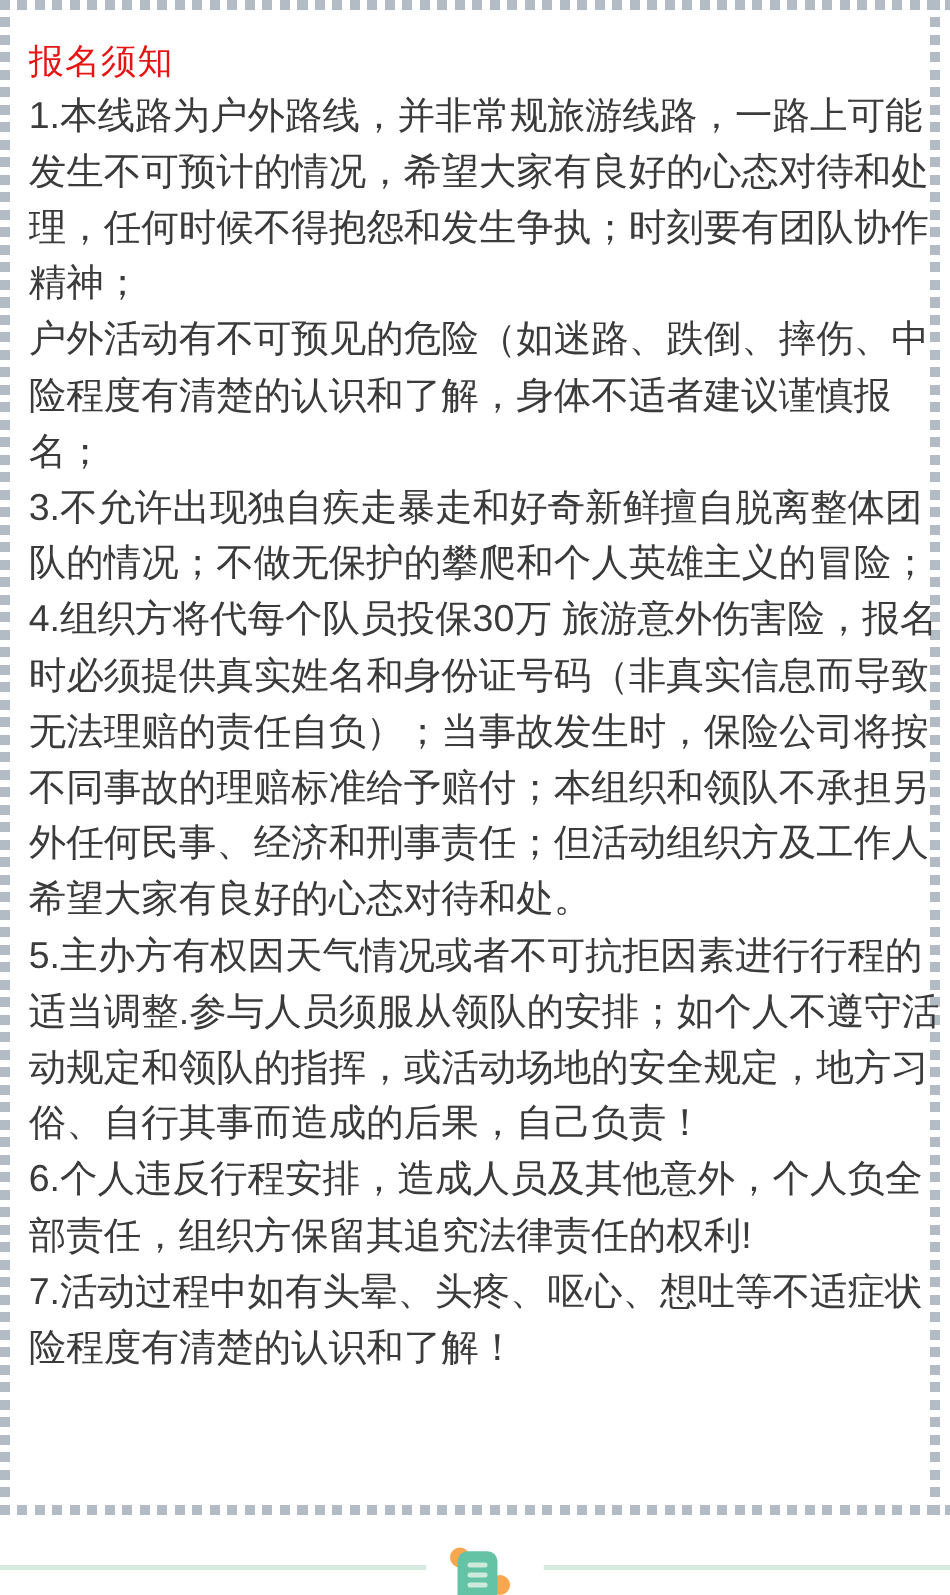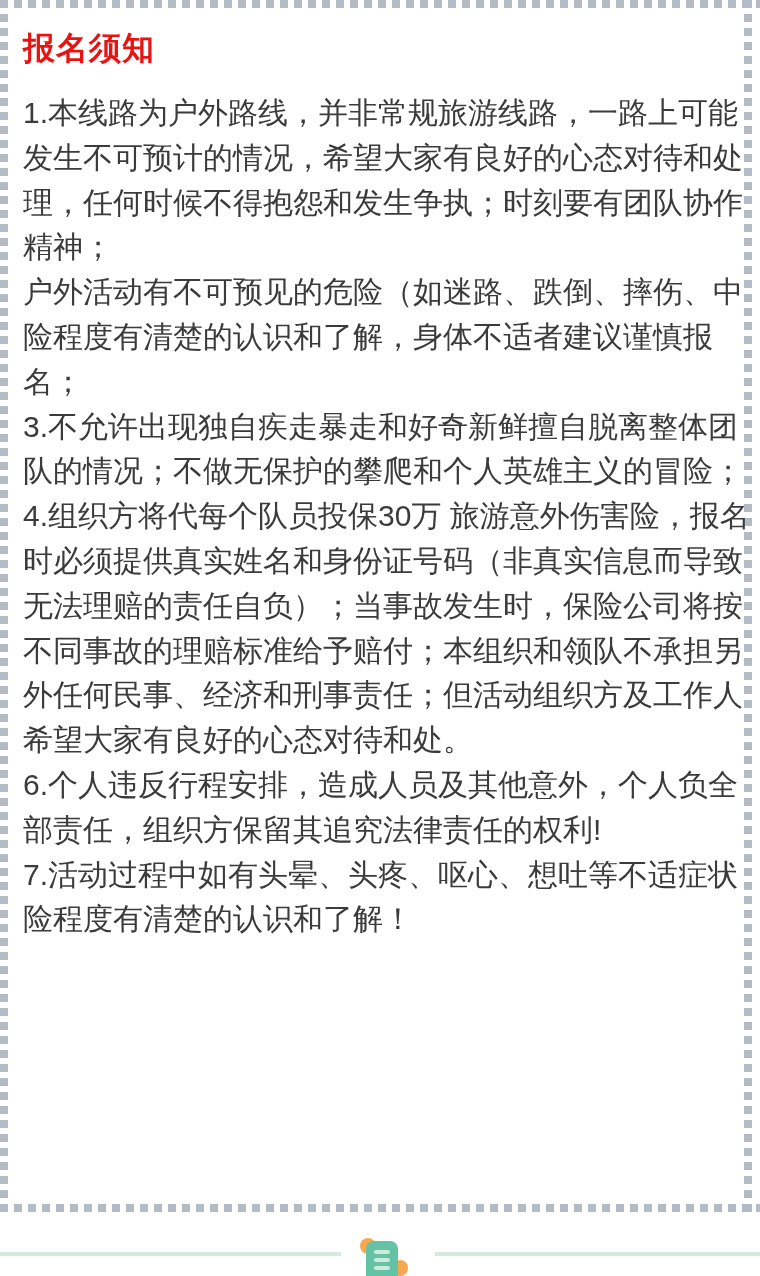--- a/index.html
+++ b/index.html
@@ -28,28 +28,28 @@
   .dash-top{left:0;top:0;width:760px;}
   .dash-bottom{left:0;top:1204px;width:760px;}
   .dash-left{left:0;top:0;height:1212px;}
   .dash-right{left:744px;top:0;height:1212px;}
 
   .content{
     position:absolute;
     left:23px;top:26px;width:726px;
   }
   .page-title{
-    font-size:32px;
-    font-weight:bold;
+    font-size:28px;
+    font-weight:normal;
     color:var(--title-color);
     line-height:45px;
     letter-spacing:1px;
     white-space:nowrap;
   }
-  .notice-body{color:var(--text-color);margin-top:20px;}
+  .notice-body{color:var(--text-color);}
   .text-line{
     font-size:30px;
     line-height:44.8px;
     letter-spacing:0px;
     white-space:nowrap;
     color:var(--text-color);
   }
 
   
   .divider{position:absolute;top:1252px;height:4px;background:var(--divider-color);}
@@ -100,20 +100,26 @@
       </div>
       <div>
         <div class="text-line">4.组织方将代每个队员投保30万 旅游意外伤害险，报名</div>
         <div class="text-line">时必须提供真实姓名和身份证号码（非真实信息而导致</div>
         <div class="text-line">无法理赔的责任自负）；当事故发生时，保险公司将按</div>
         <div class="text-line">不同事故的理赔标准给予赔付；本组织和领队不承担另</div>
         <div class="text-line">外任何民事、经济和刑事责任；但活动组织方及工作人</div>
         <div class="text-line">希望大家有良好的心态对待和处。</div>
       </div>
       <div>
+        <div class="text-line">5.主办方有权因天气情况或者不可抗拒因素进行行程的</div>
+        <div class="text-line">适当调整.参与人员须服从领队的安排；如个人不遵守活</div>
+        <div class="text-line">动规定和领队的指挥，或活动场地的安全规定，地方习</div>
+        <div class="text-line">俗、自行其事而造成的后果，自己负责！</div>
+      </div>
+      <div>
         <div class="text-line">6.个人违反行程安排，造成人员及其他意外，个人负全</div>
         <div class="text-line">部责任，组织方保留其追究法律责任的权利!</div>
       </div>
       <div>
         <div class="text-line">7.活动过程中如有头晕、头疼、呕心、想吐等不适症状</div>
         <div class="text-line">险程度有清楚的认识和了解！</div>
       </div>
     </div>
 </div>
 

